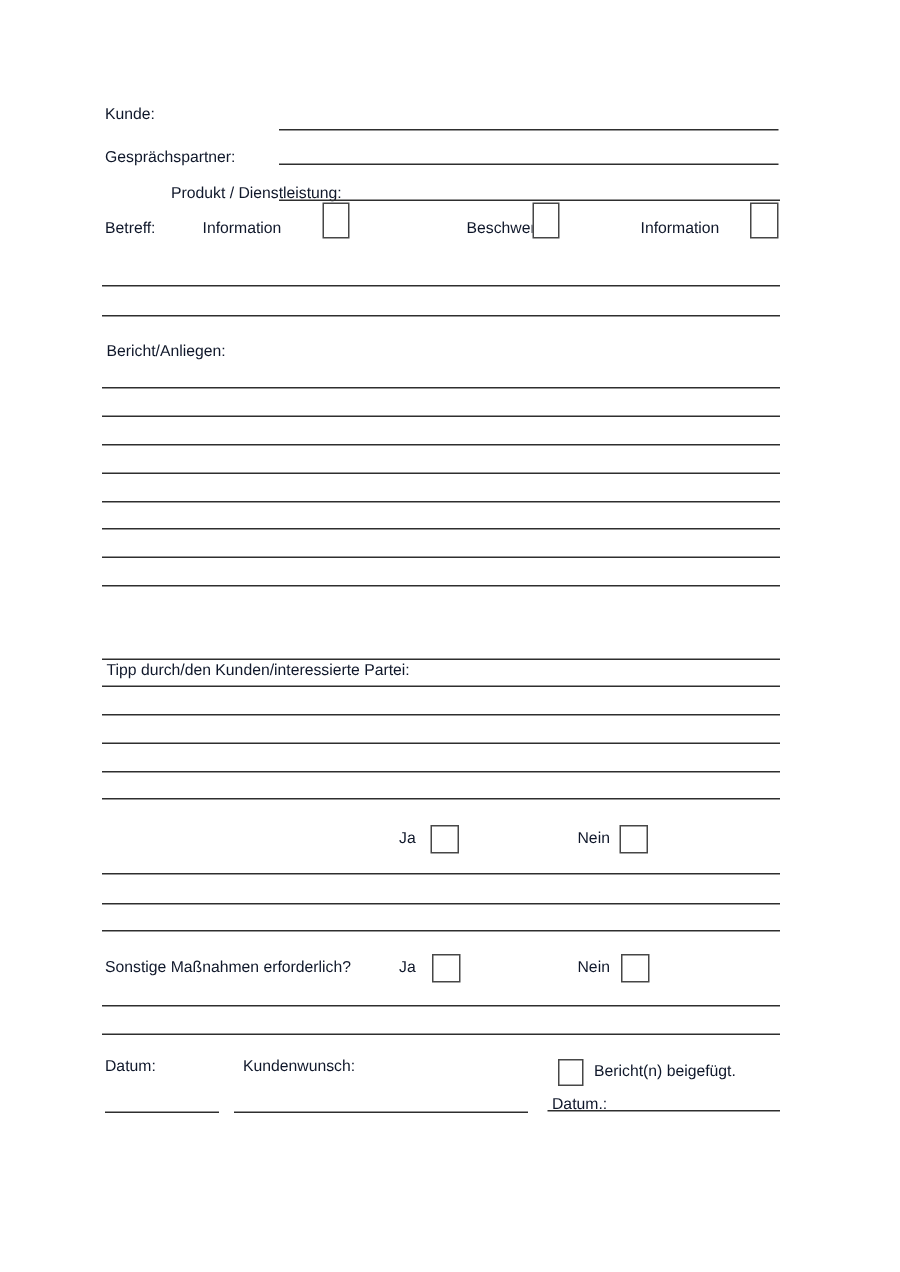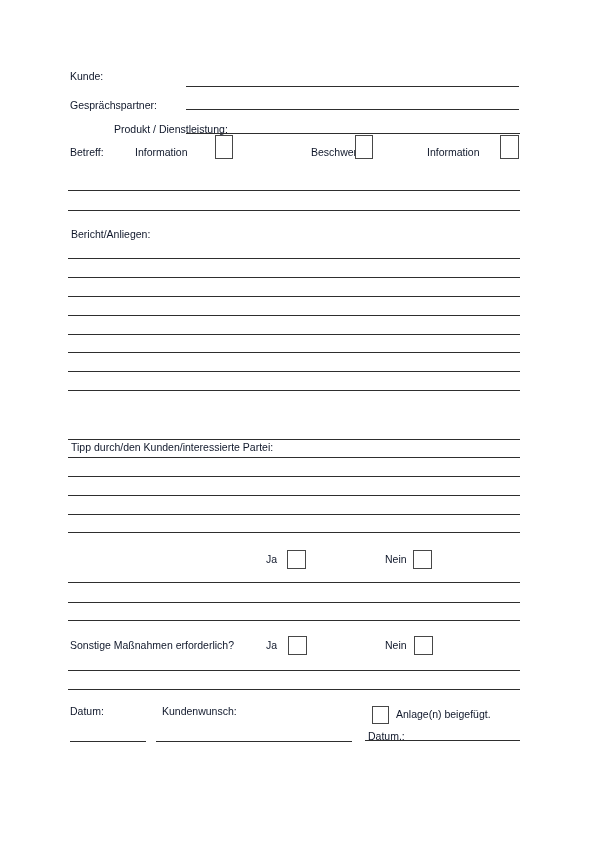--- a/index.html
+++ b/index.html
@@ -96,21 +96,21 @@
   <span class="label" style="left:385px; top:638px;">Nein</span>
   <div class="cb" style="left:414px; top:636px; width:19px; height:19px;"></div>
 
   <div class="rule" style="left:68px; top:670px; width:453px;"></div>
   <div class="rule" style="left:68px; top:689px; width:453px;"></div>
 
   <span class="label" style="left:70px; top:704px;">Datum:</span>
   <span class="label" style="left:162px; top:704px;">Kundenwunsch:</span>
 
   <div class="cb" style="left:372px; top:706px; width:17px; height:18px;"></div>
-  <span class="label" style="left:396px; top:707px;">Anlage(n) beigefügt.</span>
+  <span class="label" style="left:396px; top:707px;">Bericht(n) beigefügt.</span>
 
   <span class="label" style="left:368px; top:729px;">Datum.:</span>
 
   <div class="rule" style="left:70px; top:741px; width:76px;"></div>
   <div class="rule" style="left:156px; top:741px; width:196px;"></div>
   <div class="rule" style="left:365px; top:740px; width:158px;"></div>
 
 </div>
 
 </body></html>

